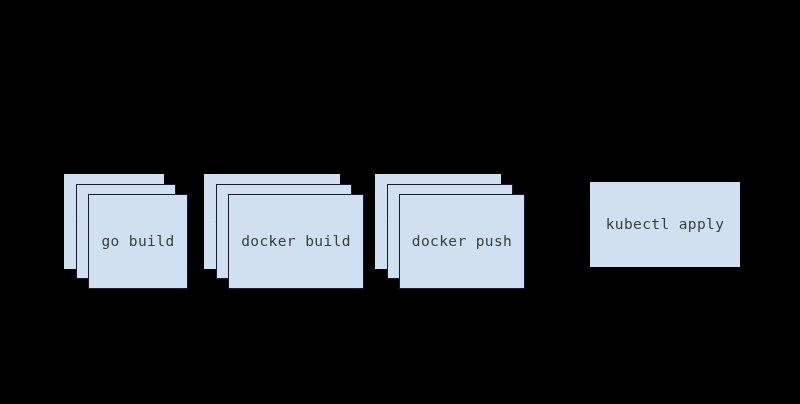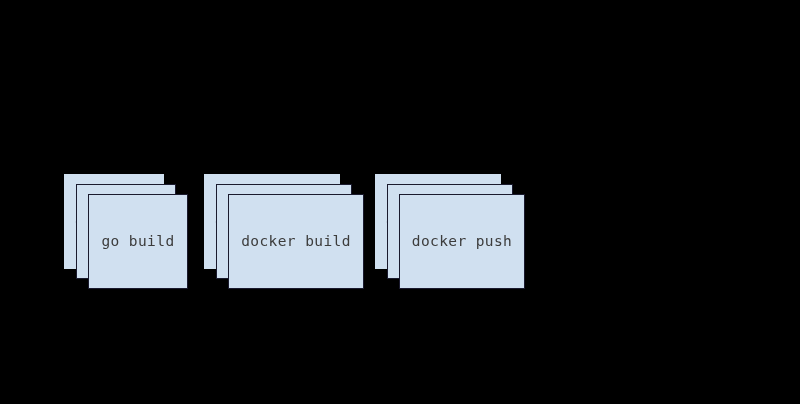--- a/index.html
+++ b/index.html
@@ -109,13 +109,16 @@
     </div>
     <div class="card back" style="left: 375px; top: 174px; width: 126px; height: 95px; z-index: 30;">
       <span class="card-label">docker push</span>
     </div>
     <div class="card mid bordered" style="left: 387px; top: 184px; width: 126px; height: 95px; z-index: 31;">
       <span class="card-label">docker push</span>
     </div>
     <div class="card front bordered" style="left: 399px; top: 194px; width: 126px; height: 95px; z-index: 32;">
       <span class="card-label">docker push</span>
     </div>
+    <div class="plain-box" style="left: 590px; top: 182px; width: 150px; height: 85px; z-index: 50;">
+      <span class="box-label">kubectl apply</span>
+    </div>
   </div>
 
 </body></html>

